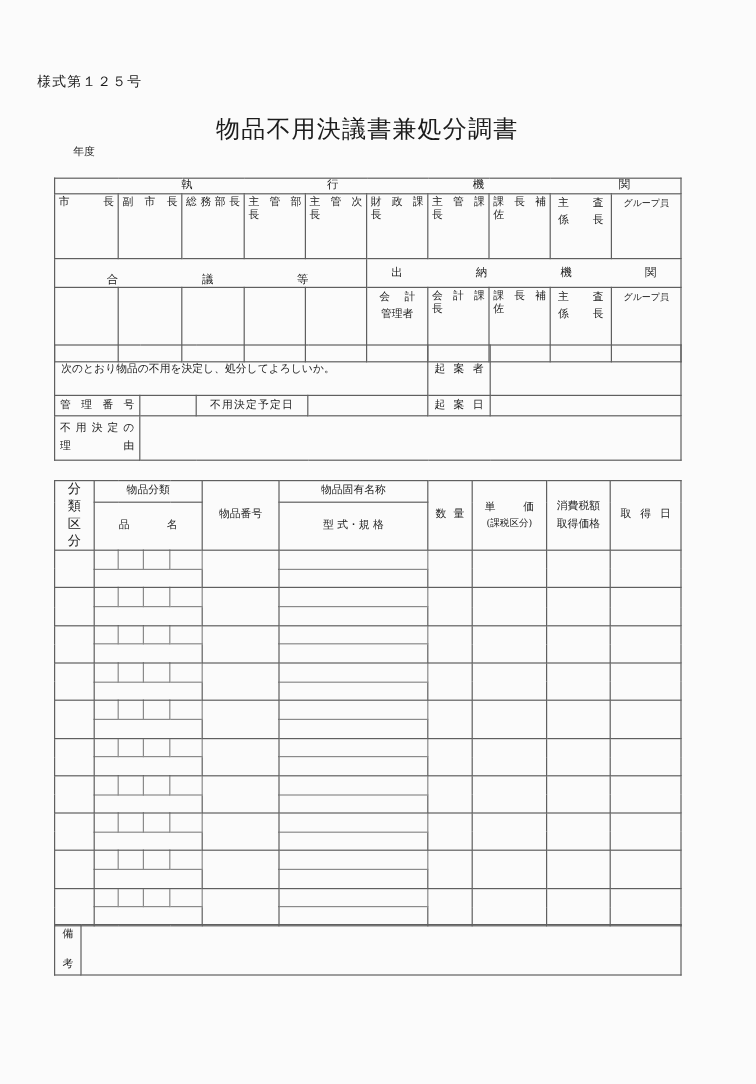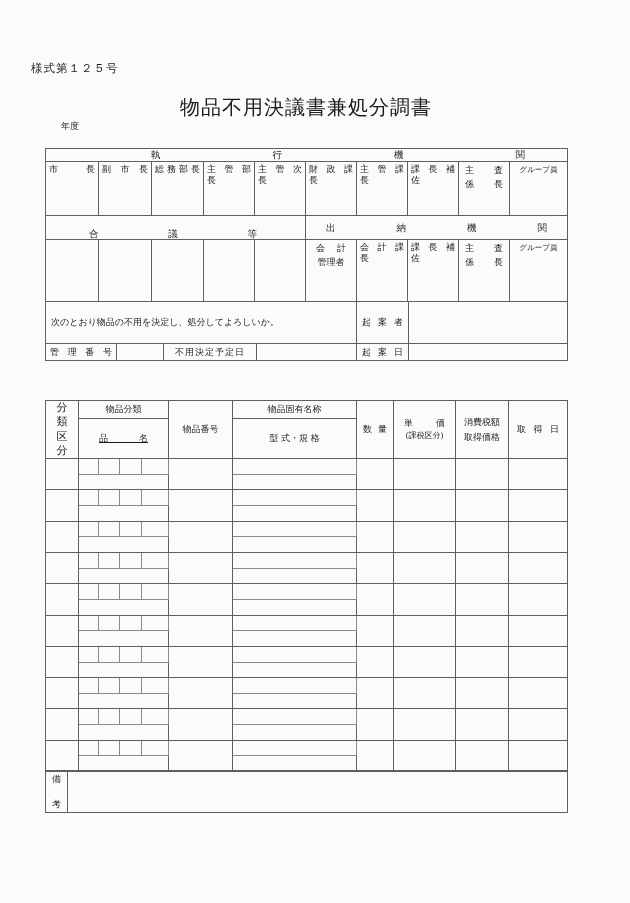--- a/index.html
+++ b/index.html
@@ -16,21 +16,21 @@
   .form-title  { position:absolute; left:45px; width:522px; top:94px; text-align:center;
                  font-size:20px; letter-spacing:1px; white-space:nowrap; }
   .fiscal-year { position:absolute; left:61px; top:120px; font-size:9px; }
 
   table { border-collapse:collapse; table-layout:fixed; position:absolute; left:45px;
           border:1.4px solid #3a3a3a; }
   td { border:1px solid #5f5f5f; padding:0; vertical-align:middle;
        font-size:9px; line-height:1.2; overflow:hidden; }
 
   .t-approval { top:148px; width:522px;border-radius:31px; }
-  .t-proposal { top:301px; width:522px; }
+  .t-proposal { top:287px; width:522px; }
   .t-items    { top:400px; width:522px; }
   .t-remarks  { top:770px; width:522px; }
 
   tr.ar1 { height:13px; }  tr.ar2 { height:54px; }
   tr.ar3 { height:15px; }  tr.ar4 { height:62px; }
   tr.pr1 { height:42px; }  tr.pr2 { height:17px; }
   tr.pr3 { height:17px; }  tr.pr4 { height:37px; }
   tr.ih1 { height:18px; }  tr.ih2 { height:39px; }
   tr.ra  { height:15.7px; } tr.rb { height:15.6px; }
   tr.rr  { height:42px; }
@@ -49,21 +49,21 @@
   .p6 { padding:2px 6px 0 6px; line-height:1.5; }
   .p6b { padding:0 6px; line-height:1.5; }
   .p10 { padding:2px 10px 0 10px; line-height:1.5; }
   .lbl2 { line-height:1.5; display:block; }
   .grp { display:block; padding-top:3px; text-align:center; }
 
   .question { display:block; padding-left:5px; }
   .p4 { padding:0 4px; }
   .p5 { padding:0 5px; }
   .p8 { padding:0 8px; }
-  .p20 { padding:0 20px;text-decoration:underline; }
+  .p20 { padding:0 20px; }
   .ls1 { letter-spacing:1px;margin-top:39px; }
   .reason span { line-height:1.7; }
 
   .vert { width:1em; margin:0 auto; word-break:break-all; line-height:1.3;
           font-size:11px; text-align:center; }
 
   .two-line span { display:block; line-height:1.6; }
   .unit2 { font-size:8px; }
 
   .remarks-label { display:flex; flex-direction:column; justify-content:space-between;
@@ -193,20 +193,27 @@
       <td>
             <span class="jl p4">管 理 番 号</span>
           </td>
       <td></td>
       <td class="ct ls1">不用決定予定日</td>
       <td></td>
       <td>
             <span class="jl p5">起 案 日</span>
           </td>
       <td></td>
+    </tr>
+    <tr class="pr4">
+      <td class="reason">
+        <span class="jl p4">不 用 決 定 の</span>
+        <span class="jl p4">理 由</span>
+      </td>
+      <td colspan="5"></td>
     </tr>
   </tbody>
     </table>
 
   <table class="t-items">
     <colgroup>
       <col style="width:33px">
       <col style="width:20px">
         <col style="width:21px">
         <col style="width:22px">

